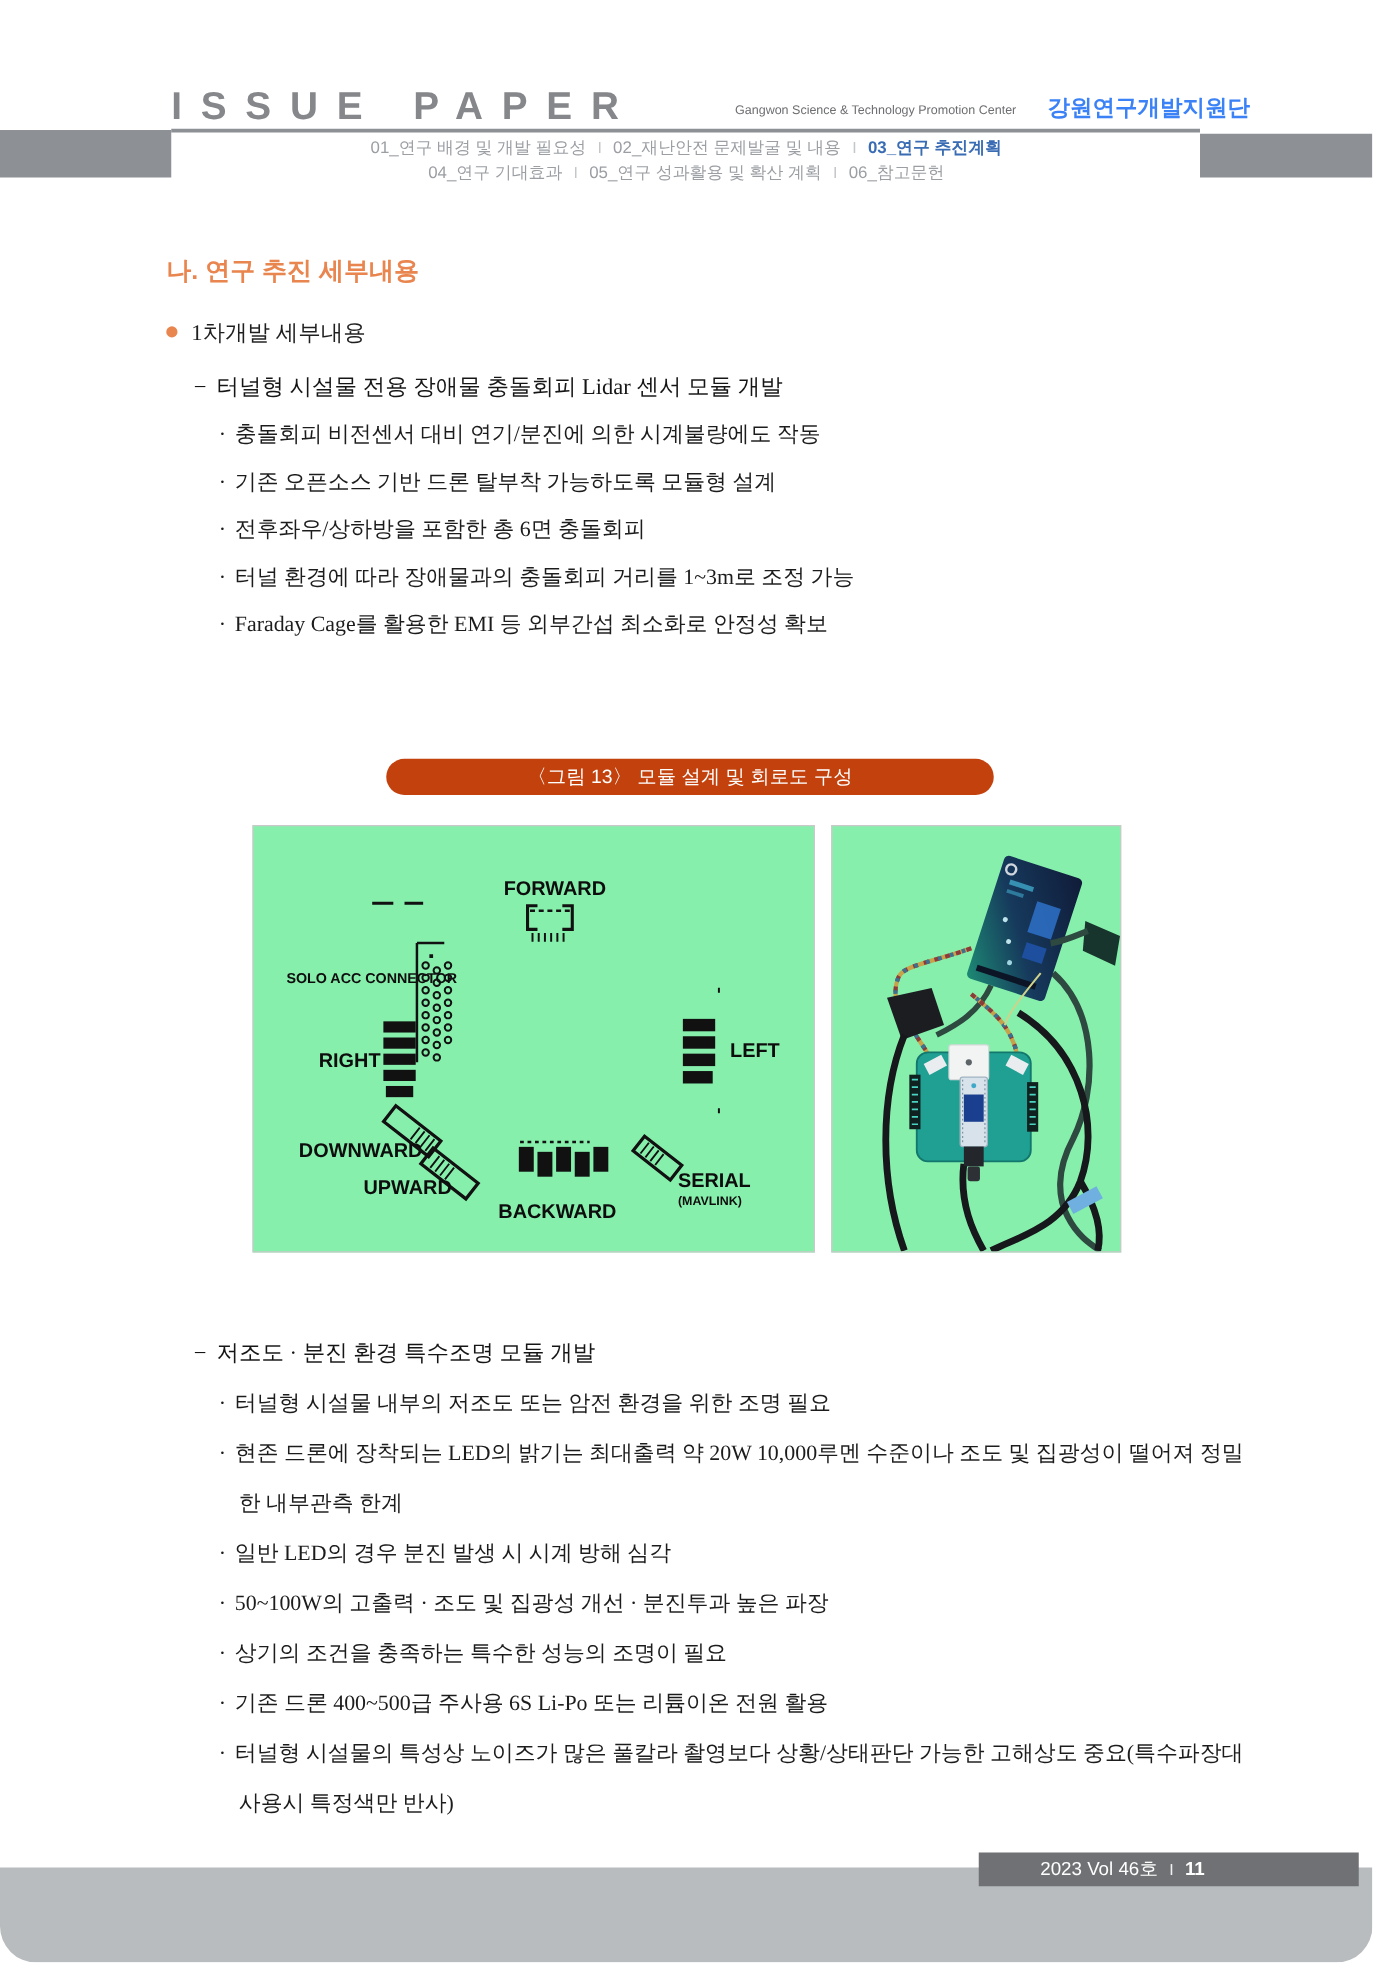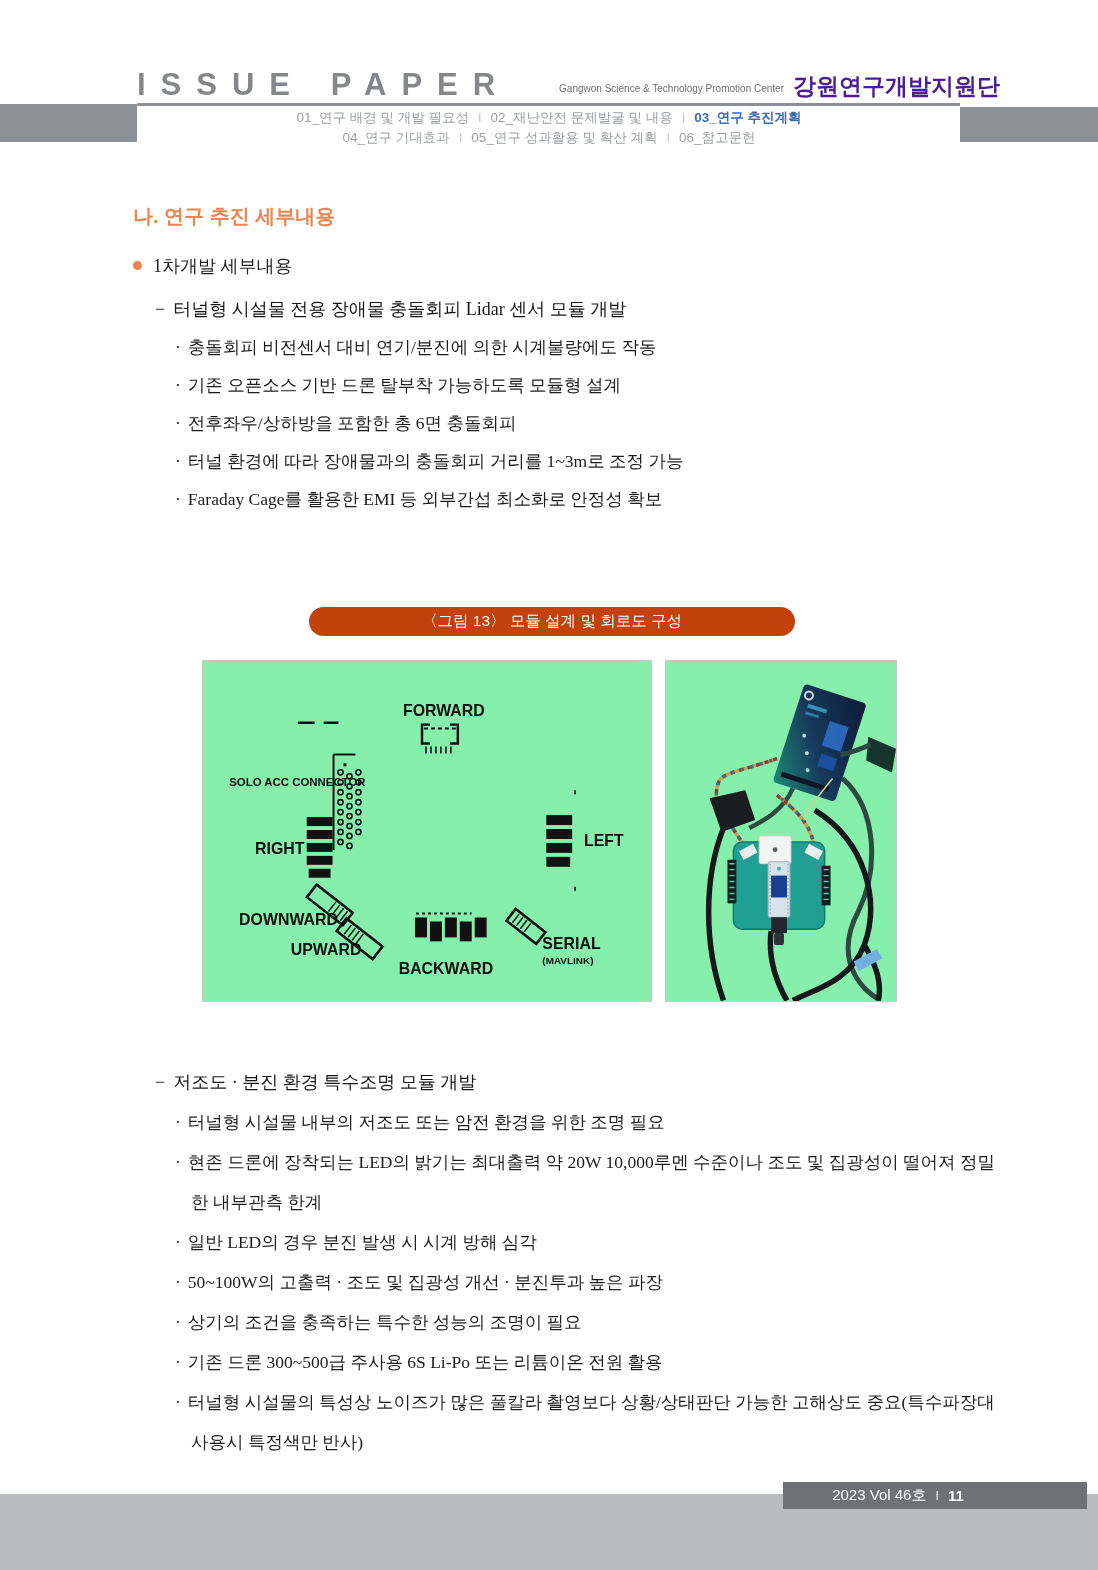--- a/index.html
+++ b/index.html
@@ -1,25 +1,25 @@
 <!DOCTYPE html>
 <html><head>
 <meta charset="utf-8">
 <style>
   html,body{margin:0;padding:0;background:#fff;}
   .page{position:relative;width:1098px;height:1570px;background:#ffffff;overflow:hidden;
-        font-family:"Liberation Serif","DejaVu Serif",serif;color:#222;}
+        font-family:"Liberation Serif","DejaVu Serif",serif;color:#222;border-radius:29px;}
 
   
   .masthead{position:absolute;left:137px;top:68px;font-family:"Liberation Sans","DejaVu Sans",sans-serif;
             font-size:31px;font-weight:600;letter-spacing:15px;word-spacing:2px;color:#85878a;line-height:34px;}
   .org{position:absolute;right:98px;top:74px;display:flex;align-items:flex-end;gap:9px;
        font-family:"Liberation Sans","DejaVu Sans",sans-serif;}
   .org-en{font-size:10px;color:#6d6e71;padding-bottom:4px;}
-  .org-kr{font-size:23px;font-weight:bold;color:#4c1d95;line-height:24px;}
+  .org-kr{font-size:18px;font-weight:bold;color:#3b82f6;line-height:24px;margin-left:16px;}
   .head-rule{position:absolute;left:137px;top:103px;width:823px;height:3px;background:#8d9094;}
   .bar-left{position:absolute;left:0;top:104px;width:137px;height:38px;background:#8d9094;}
   .bar-right{position:absolute;left:960px;top:107px;width:138px;height:35px;background:#8d9094;}
   .nav{position:absolute;left:0;top:108px;width:1098px;text-align:center;
        font-family:"Liberation Sans","DejaVu Sans",sans-serif;font-size:13.5px;color:#9b9ea3;line-height:19px;}
   .nav .sep{color:#c4c6c9;margin:0 9px;font-size:12px;}
   .nav .active{color:#3a6cb4;font-weight:bold;}
 
   
   .section-title{position:absolute;left:133px;top:203px;font-family:"Liberation Sans","DejaVu Sans",sans-serif;
@@ -262,21 +262,21 @@
   <div class="group g2">
     <div class="dash-line">
       <span class="mk">−</span><span>저조도 · 분진 환경 특수조명 모듈 개발</span>
     </div>
     <ul class="sub">
       <li><span class="mk">·</span><span>터널형 시설물 내부의 저조도 또는 암전 환경을 위한 조명 필요</span></li>
       <li><span class="mk">·</span><span>현존 드론에 장착되는 LED의 밝기는 최대출력 약 20W 10,000루멘 수준이나 조도 및 집광성이 떨어져 정밀한 내부관측 한계</span></li>
       <li><span class="mk">·</span><span>일반 LED의 경우 분진 발생 시 시계 방해 심각</span></li>
       <li><span class="mk">·</span><span>50~100W의 고출력 · 조도 및 집광성 개선 · 분진투과 높은 파장</span></li>
       <li><span class="mk">·</span><span>상기의 조건을 충족하는 특수한 성능의 조명이 필요</span></li>
-      <li><span class="mk">·</span><span>기존 드론 300~500급 주사용 6S Li-Po 또는 리튬이온 전원 활용</span></li>
+      <li><span class="mk">·</span><span>기존 드론 400~500급 주사용 6S Li-Po 또는 리튬이온 전원 활용</span></li>
       <li><span class="mk">·</span><span>터널형 시설물의 특성상 노이즈가 많은 풀칼라 촬영보다 상황/상태판단 가능한 고해상도 중요(특수파장대 사용시 특정색만 반사)</span></li>
     </ul>
   </div>
 
   <div class="bottom-band"></div>
   <div class="footer-bar">
     <span>2023 Vol 46호</span>
     <span class="fsep">Ⅰ</span>
     <span class="pnum">11</span>
   </div>

